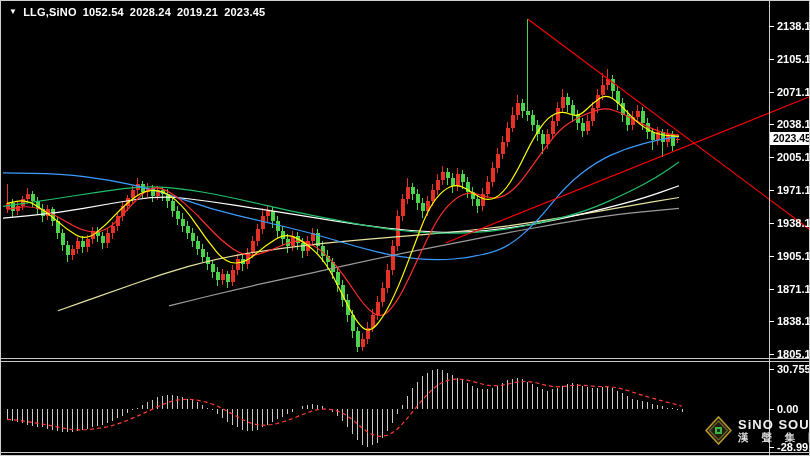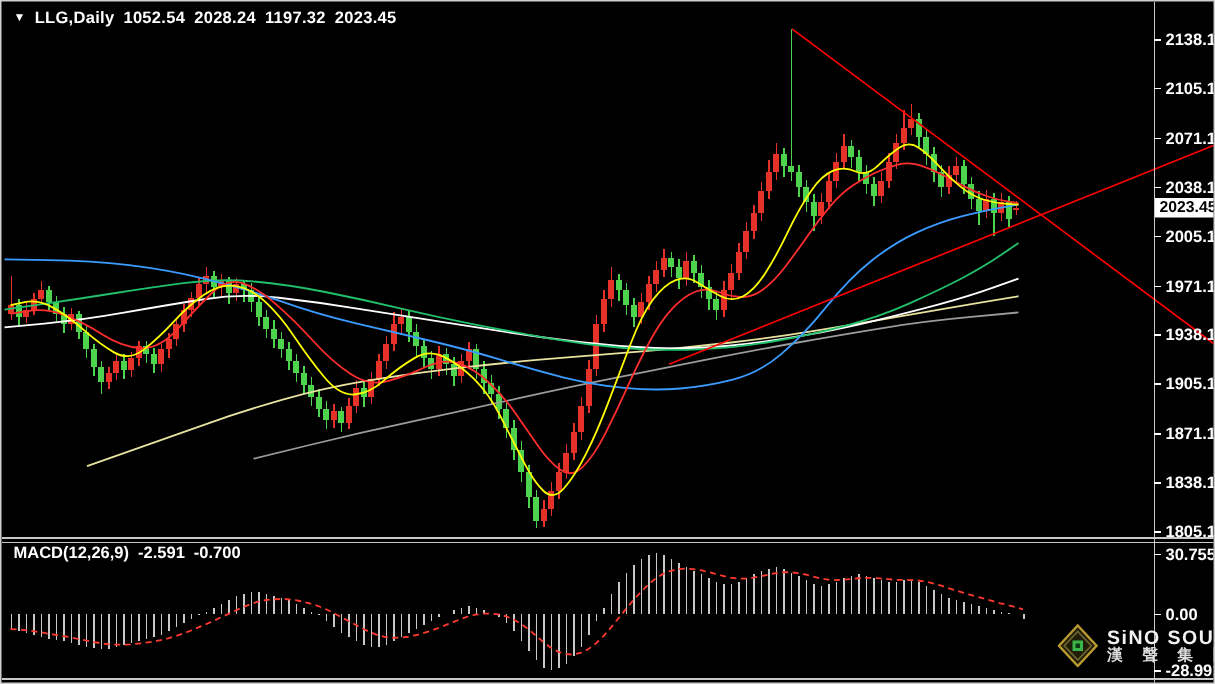--- a/index.html
+++ b/index.html
@@ -482,32 +482,27 @@
       <line x1="768" y1="368.5" x2="773" y2="368.5" stroke="#ffffff" stroke-width="1" shape-rendering="crispEdges"></line>
       <text x="776" y="372" fill="#ffffff" font-size="11" font-weight="600" font-family="&quot;Liberation Sans&quot;,sans-serif">30.755</text>
       <line x1="768" y1="408.5" x2="773" y2="408.5" stroke="#ffffff" stroke-width="1" shape-rendering="crispEdges"></line>
       <text x="776" y="412" fill="#ffffff" font-size="11" font-weight="600" font-family="&quot;Liberation Sans&quot;,sans-serif">0.00</text>
       <line x1="768" y1="446.2057389042432" x2="773" y2="446.2057389042432" stroke="#ffffff" stroke-width="1" shape-rendering="crispEdges"></line>
       <text x="776" y="449.7057389042432" fill="#ffffff" font-size="11" font-weight="600" font-family="&quot;Liberation Sans&quot;,sans-serif">-28.991</text>
     </svg>
 
   <div class="hdr">
     <span class="tri">▼</span>
-    <span>LLG,Daily</span>
+    <span>LLG,SiNO</span>
     <span>1052.54</span>
     <span>2028.24</span>
-    <span>1197.32</span>
+    <span>2019.21</span>
     <span>2023.45</span>
   </div>
 
-  <div class="macd-hdr">
-    <span>MACD(12,26,9)</span>
-    <span>-2.591</span>
-    <span>-0.700</span>
-  </div>
 
   <div class="price-tag" id="price-tag" style="top: 131.429px;">2023.45</div>
 
   <div class="watermark">
     <svg width="27" height="29" viewBox="0 0 27 29">
       <polygon points="13.5,1 26,14.5 13.5,28 1,14.5" fill="#201d08" stroke="#b89a30" stroke-width="1.6"></polygon>
       <polygon points="13.5,5 22.5,14.5 13.5,24 4.5,14.5" fill="none" stroke="#6e6430" stroke-width="1.2"></polygon>
       <rect x="10" y="11" width="7" height="7" fill="#39b54a" transform="rotate(0 13.5 14.5)"></rect>
       <rect x="12" y="13" width="3" height="3" fill="#0c3a12"></rect>
     </svg>

